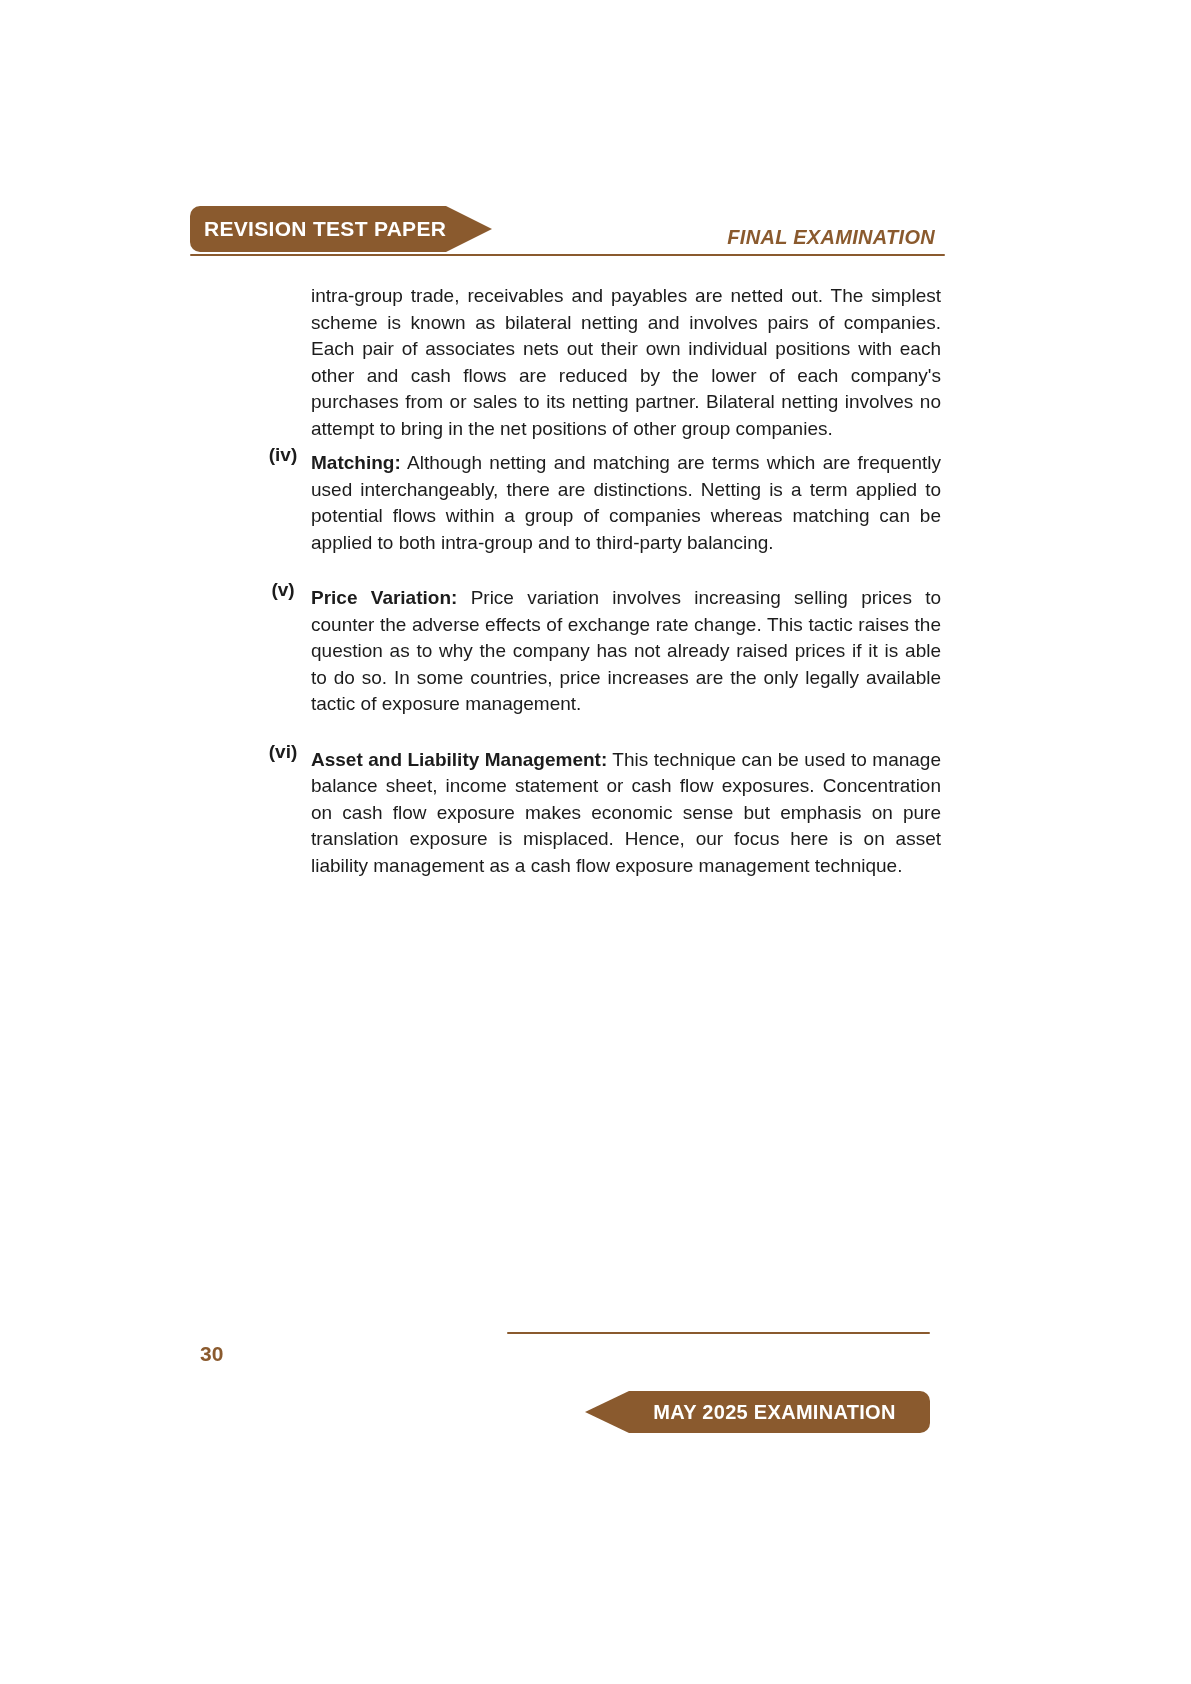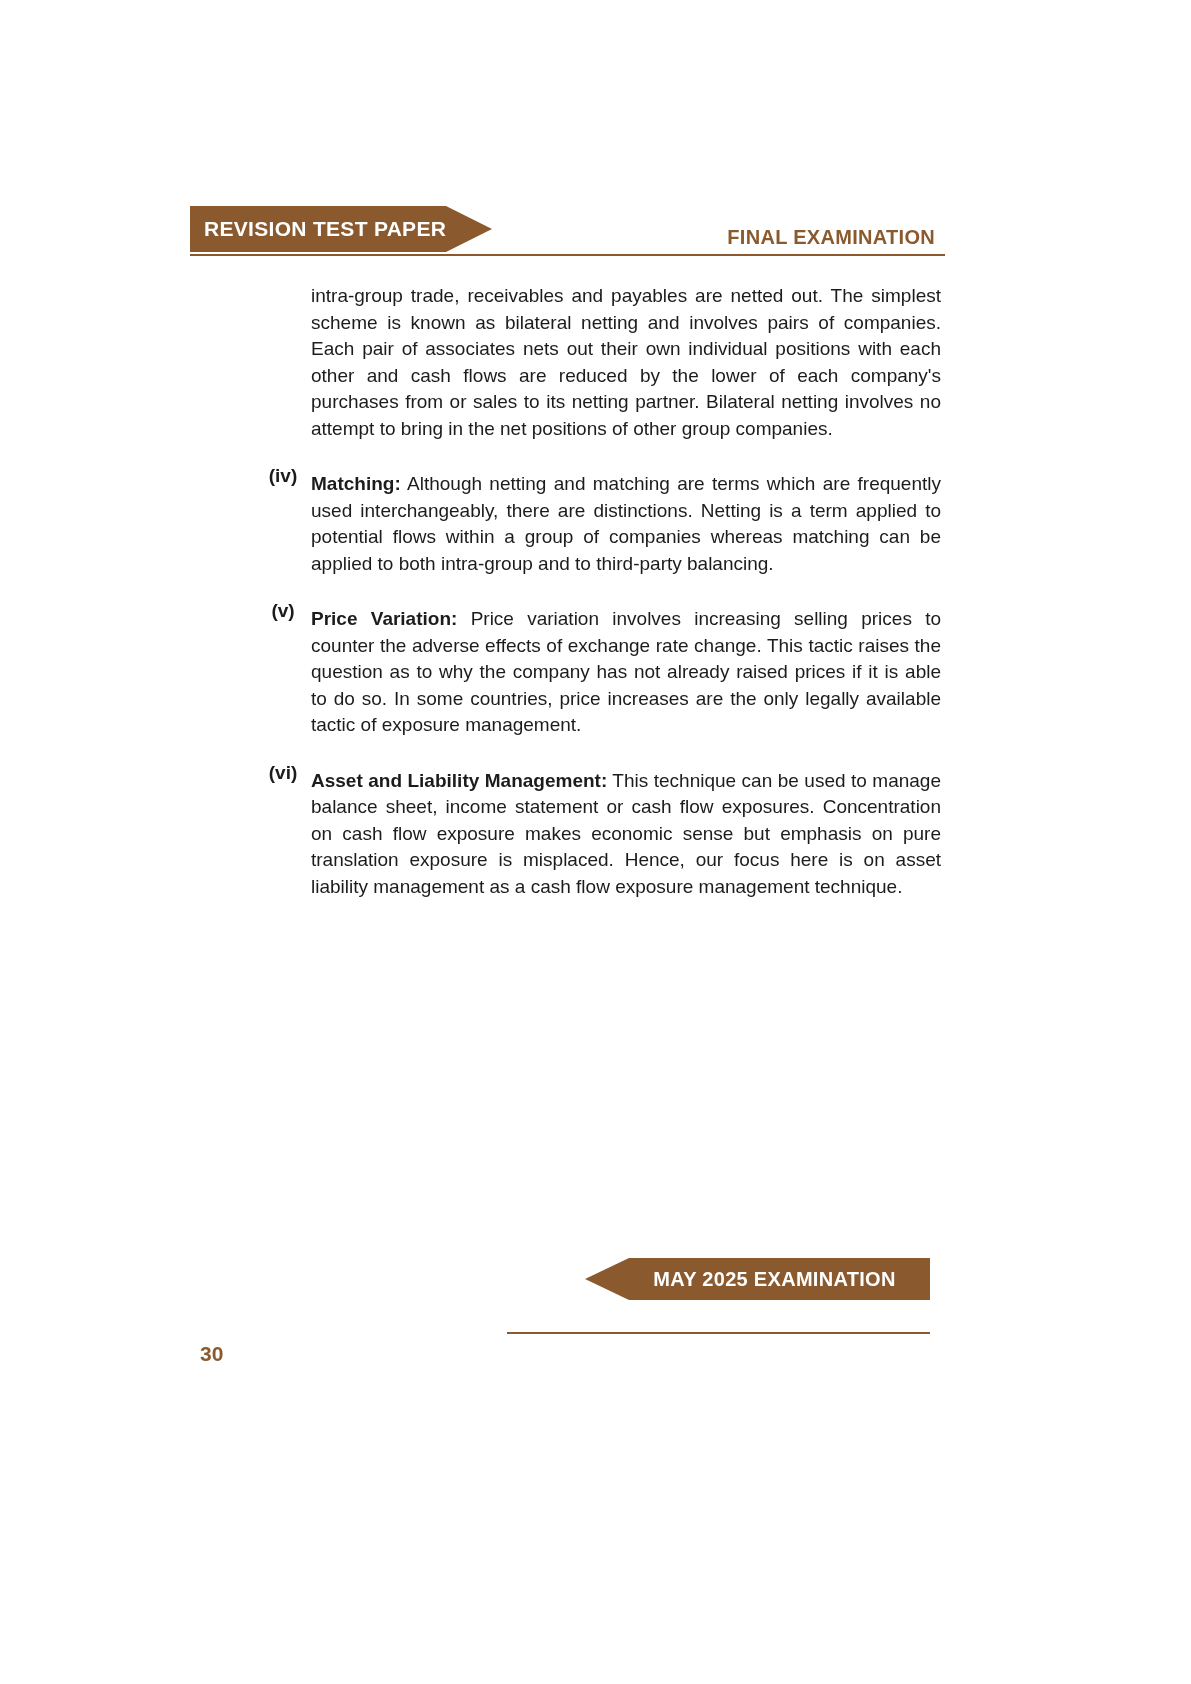--- a/index.html
+++ b/index.html
@@ -1,15 +1,15 @@
 <!DOCTYPE html>
 <html><head>
 <meta charset="utf-8">
 <style>
-  * { margin: 0; padding: 0; box-sizing: border-box; }
+  * { margin: 0; padding: 0; box-sizing: border-box; border-radius: 10px; }
   html, body { background: #ffffff; }
   .page {
     position: relative;
     width: 1191px;
     height: 1684px;
     background: #ffffff;
     font-family: "Liberation Sans", sans-serif;
     color: #1c1c1c;
     overflow: hidden;
     margin: 0 auto;
@@ -32,20 +32,21 @@
     letter-spacing: 0.3px;
   }
   .header-right {
     position: absolute;
     top: 226px;
     right: 256px;
     color: #8a5a2e;
     font-weight: 700;
     font-size: 20px;
     letter-spacing: 0.3px;
+    font-style: italic;
   }
   .header-rule {
     position: absolute;
     left: 190px;
     top: 254px;
     width: 755px;
     height: 2px;
     background: #8a5a2e;
   }
 
@@ -54,21 +55,20 @@
     position: absolute;
     left: 255px;
     top: 283px;
     width: 686px;
     font-size: 19px;
     line-height: 26.5px;
     text-align: justify;
   }
   .intro {
     margin-left: 56px;
-    margin-bottom: 21px;
   }
   .list-item {
     display: flex;
     margin-bottom: 21px;
   }
   .marker {
     flex: 0 0 56px;
     width: 56px;
     font-weight: 700;
     text-align: center;
@@ -90,21 +90,21 @@
     left: 200px;
     top: 1342px;
     color: #8a5a2e;
     font-weight: 700;
     font-size: 21px;
     text-align: right;
   }
   .footer-banner {
     position: absolute;
     left: 585px;
-    top: 1258px;
+    top: 1391px;
     width: 345px;
     height: 42px;
     background: #8a5a2e;
     clip-path: polygon(0 50%, 44px 0, 100% 0, 100% 100%, 44px 100%);
     color: #ffffff;
     font-weight: 700;
     font-size: 20px;
     line-height: 42px;
     text-align: center;
     padding-left: 34px;

